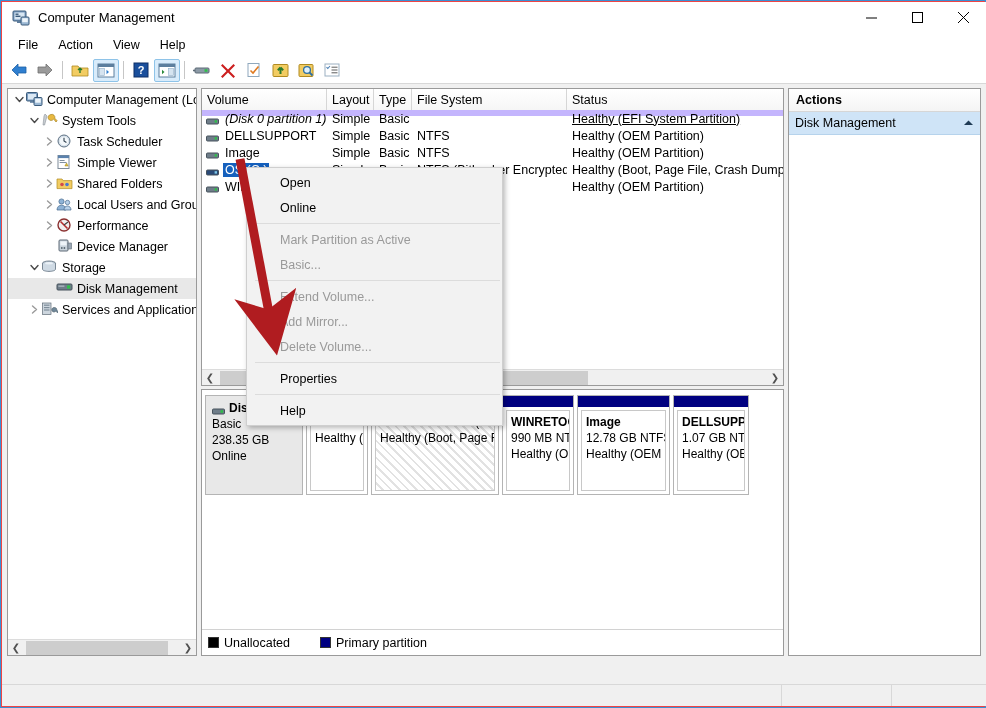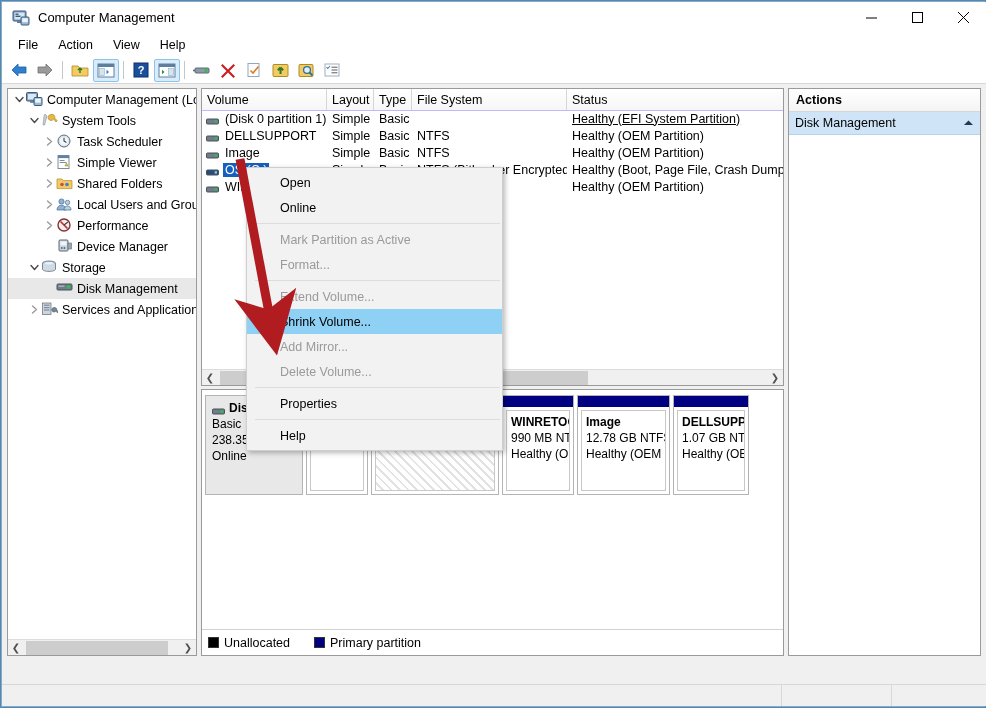--- a/index.html
+++ b/index.html
@@ -4,21 +4,21 @@
 <style>
   html,body{margin:0;padding:0;}
   body{
     width:986px;height:708px;overflow:hidden;
     font-family:"Liberation Sans", sans-serif;
     font-size:12px;color:#000;background:#f0f0f0;
     -webkit-font-smoothing:antialiased;
   }
   .window{
     position:absolute;left:0;top:0;width:986px;height:708px;
-    background:#a3a3a3;border:1px solid #3a8fd4;box-sizing:border-box;
+    background:#ef4444;border:1px solid #3a8fd4;box-sizing:border-box;
   }
   
   .titlebar{
     position:absolute;left:1px;top:1px;width:984px;height:31px;
     background:#ffffff;display:flex;align-items:center;
   }
   .title-icon{width:18px;height:16px;margin-left:10px;margin-right:8px;position:relative;flex:0 0 auto;}
   .title-text{font-size:13px;color:#000;}
   .win-btns{position:absolute;right:0;top:0;height:31px;display:flex;}
   .win-btn{width:46px;height:31px;display:flex;align-items:center;justify-content:center;cursor:default;}
@@ -52,21 +52,21 @@
   .t-icon{width:17px;height:15px;flex:0 0 auto;margin-right:4px;position:relative;}
   .hscroll{
     position:absolute;left:0;bottom:0;height:16px;width:100%;
     background:#f0f0f0;border-top:1px solid #dcdcdc;display:flex;align-items:center;box-sizing:border-box;
   }
   .hs-arrow{width:16px;height:16px;display:flex;align-items:center;justify-content:center;color:#505050;font-size:10px;cursor:default;}
   .hs-track{flex:1;height:16px;position:relative;}
   .hs-thumb{position:absolute;top:1px;height:14px;background:#cdcdcd;}
   
   .list-pane{left:199px;top:4px;width:583px;height:298px;}
-  .lp-header{display:flex;height:21px;background:#fff;border-bottom:1px solid #c4b5fd;text-align:right;}
+  .lp-header{display:flex;height:21px;background:#fff;border-bottom:6px solid #c4b5fd;text-align:right;}
   .col{
     border-right:1px solid #d6d6d6;box-sizing:border-box;
     display:flex;align-items:center;padding-left:5px;font-size:12.5px;
     background:linear-gradient(#ffffff,#f6f6f6);cursor:default;white-space:nowrap;overflow:hidden;
   }
   .lp-body{position:absolute;left:0;top:21px;right:0;bottom:17px;overflow:hidden;}
   .vrow{display:flex;height:17px;align-items:center;white-space:nowrap;font-size:12.5px;cursor:default;}
   .cell{box-sizing:border-box;padding-left:5px;overflow:hidden;white-space:nowrap;}
   .vol-icon{width:13px;height:8px;margin-left:4px;margin-right:4px;flex:0 0 auto;position:relative;}
   .volname{display:inline-block;padding:0 2px;}
@@ -89,21 +89,21 @@
   .part-bar{height:11px;background:#000080;flex:0 0 auto;}
   .part-body{flex:1;border:1px solid #c8c8c8;margin:3px;box-sizing:border-box;padding:3px 4px;font-size:12px;line-height:16px;overflow:hidden;white-space:nowrap;}
   .part-body.hatched{
     background-image:repeating-linear-gradient(45deg,#ffffff 0 4px,#e2e2e2 4px 6px);
   }
   .part-name{font-weight:bold;}
   .legend{
     position:absolute;left:0;bottom:0;height:26px;width:100%;
     background:#fff;border-top:1px solid #d2d2d2;display:flex;align-items:center;padding-left:6px;box-sizing:border-box;
   }
-  .legend-item{display:flex;align-items:center;margin-right:24px;font-size:12.5px;}
+  .legend-item{display:flex;align-items:center;margin-right:30px;font-size:12.5px;}
   .swatch{width:11px;height:11px;margin-right:5px;border:1px solid #333;box-sizing:border-box;}
   
   .actions-pane{left:786px;top:4px;width:193px;height:568px;}
   .actions-head{height:22px;display:flex;align-items:center;padding-left:7px;font-weight:bold;font-size:12.5px;
     background:linear-gradient(#ffffff,#f4f4f4);border-bottom:1px solid #d6d6d6;}
   .actions-title{
     height:22px;display:flex;align-items:center;padding:0 6px;font-size:12.5px;
     background:#cfe4f7;border-bottom:1px solid #b6d3ec;justify-content:space-between;cursor:default;
   }
   .act-row{height:23px;display:flex;align-items:center;padding-left:26px;font-size:12.5px;cursor:default;justify-content:space-between;padding-right:10px;}
@@ -415,21 +415,21 @@
     <div class="pane list-pane">
       <div class="lp-header" id="cols-host">
           <div class="col" style="width: 125px;">Volume</div>
           <div class="col" style="width: 47px;">Layout</div>
           <div class="col" style="width: 38px;">Type</div>
           <div class="col" style="width: 155px;">File System</div>
           <div class="col" style="width: 215px; flex: 1 1 0%; border-right: none;">Status</div>
         </div>
       <div class="lp-body" id="rows-host">
           <div class="vrow">
-            <div class="cell" style="width: 125px; display: flex; align-items: center; padding-left: 0px;">
+            <div class="cell" style="width: 125px; display: flex; align-items: center; padding-left: 0px; font-style: italic;">
               <span class="vol-icon"><svg width="13" height="8" viewBox="0 0 13 8">
                   <rect x="0.5" y="1" width="12" height="5" rx="1" fill="#6f7d89" stroke="#47535d"></rect>
                   <rect x="8.6" y="2.2" width="2.4" height="2.4" fill="#2fbf4a"></rect>
                 </svg></span>
               <span class="volname">(Disk 0 partition 1)</span>
             </div>
             <div class="cell" style="width: 47px;">Simple</div>
             <div class="cell" style="width: 38px;">Basic</div>
             <div class="cell" style="width: 155px;"></div>
             <div class="cell" style="width: 215px; flex: 1 1 0%; text-decoration: underline;">Healthy (EFI System Partition)</div>
@@ -585,24 +585,23 @@
     <div class="sb-cell" style="width:780px;"></div>
     <div class="sb-cell" style="width:110px;"></div>
     <div class="sb-cell" style="flex:1;border-right:none;"></div>
   </div>
 
   <div class="ctxmenu" id="ctx-host">
       <div class="ctxitem">Open</div>
       <div class="ctxitem">Online</div>
       <div class="ctxsep"></div>
       <div class="ctxitem disabled">Mark Partition as Active</div>
-      <div class="ctxitem disabled">Format...</div>
+      <div class="ctxitem disabled">Basic...</div>
       <div class="ctxsep"></div>
       <div class="ctxitem disabled">Extend Volume...</div>
-      <div class="ctxitem hl">Shrink Volume...</div>
       <div class="ctxitem disabled">Add Mirror...</div>
       <div class="ctxitem disabled">Delete Volume...</div>
       <div class="ctxsep"></div>
       <div class="ctxitem">Properties</div>
       <div class="ctxsep"></div>
       <div class="ctxitem">Help</div>
     </div>
 
   <svg class="arrow-overlay" viewBox="0 0 986 708">
     <defs>

